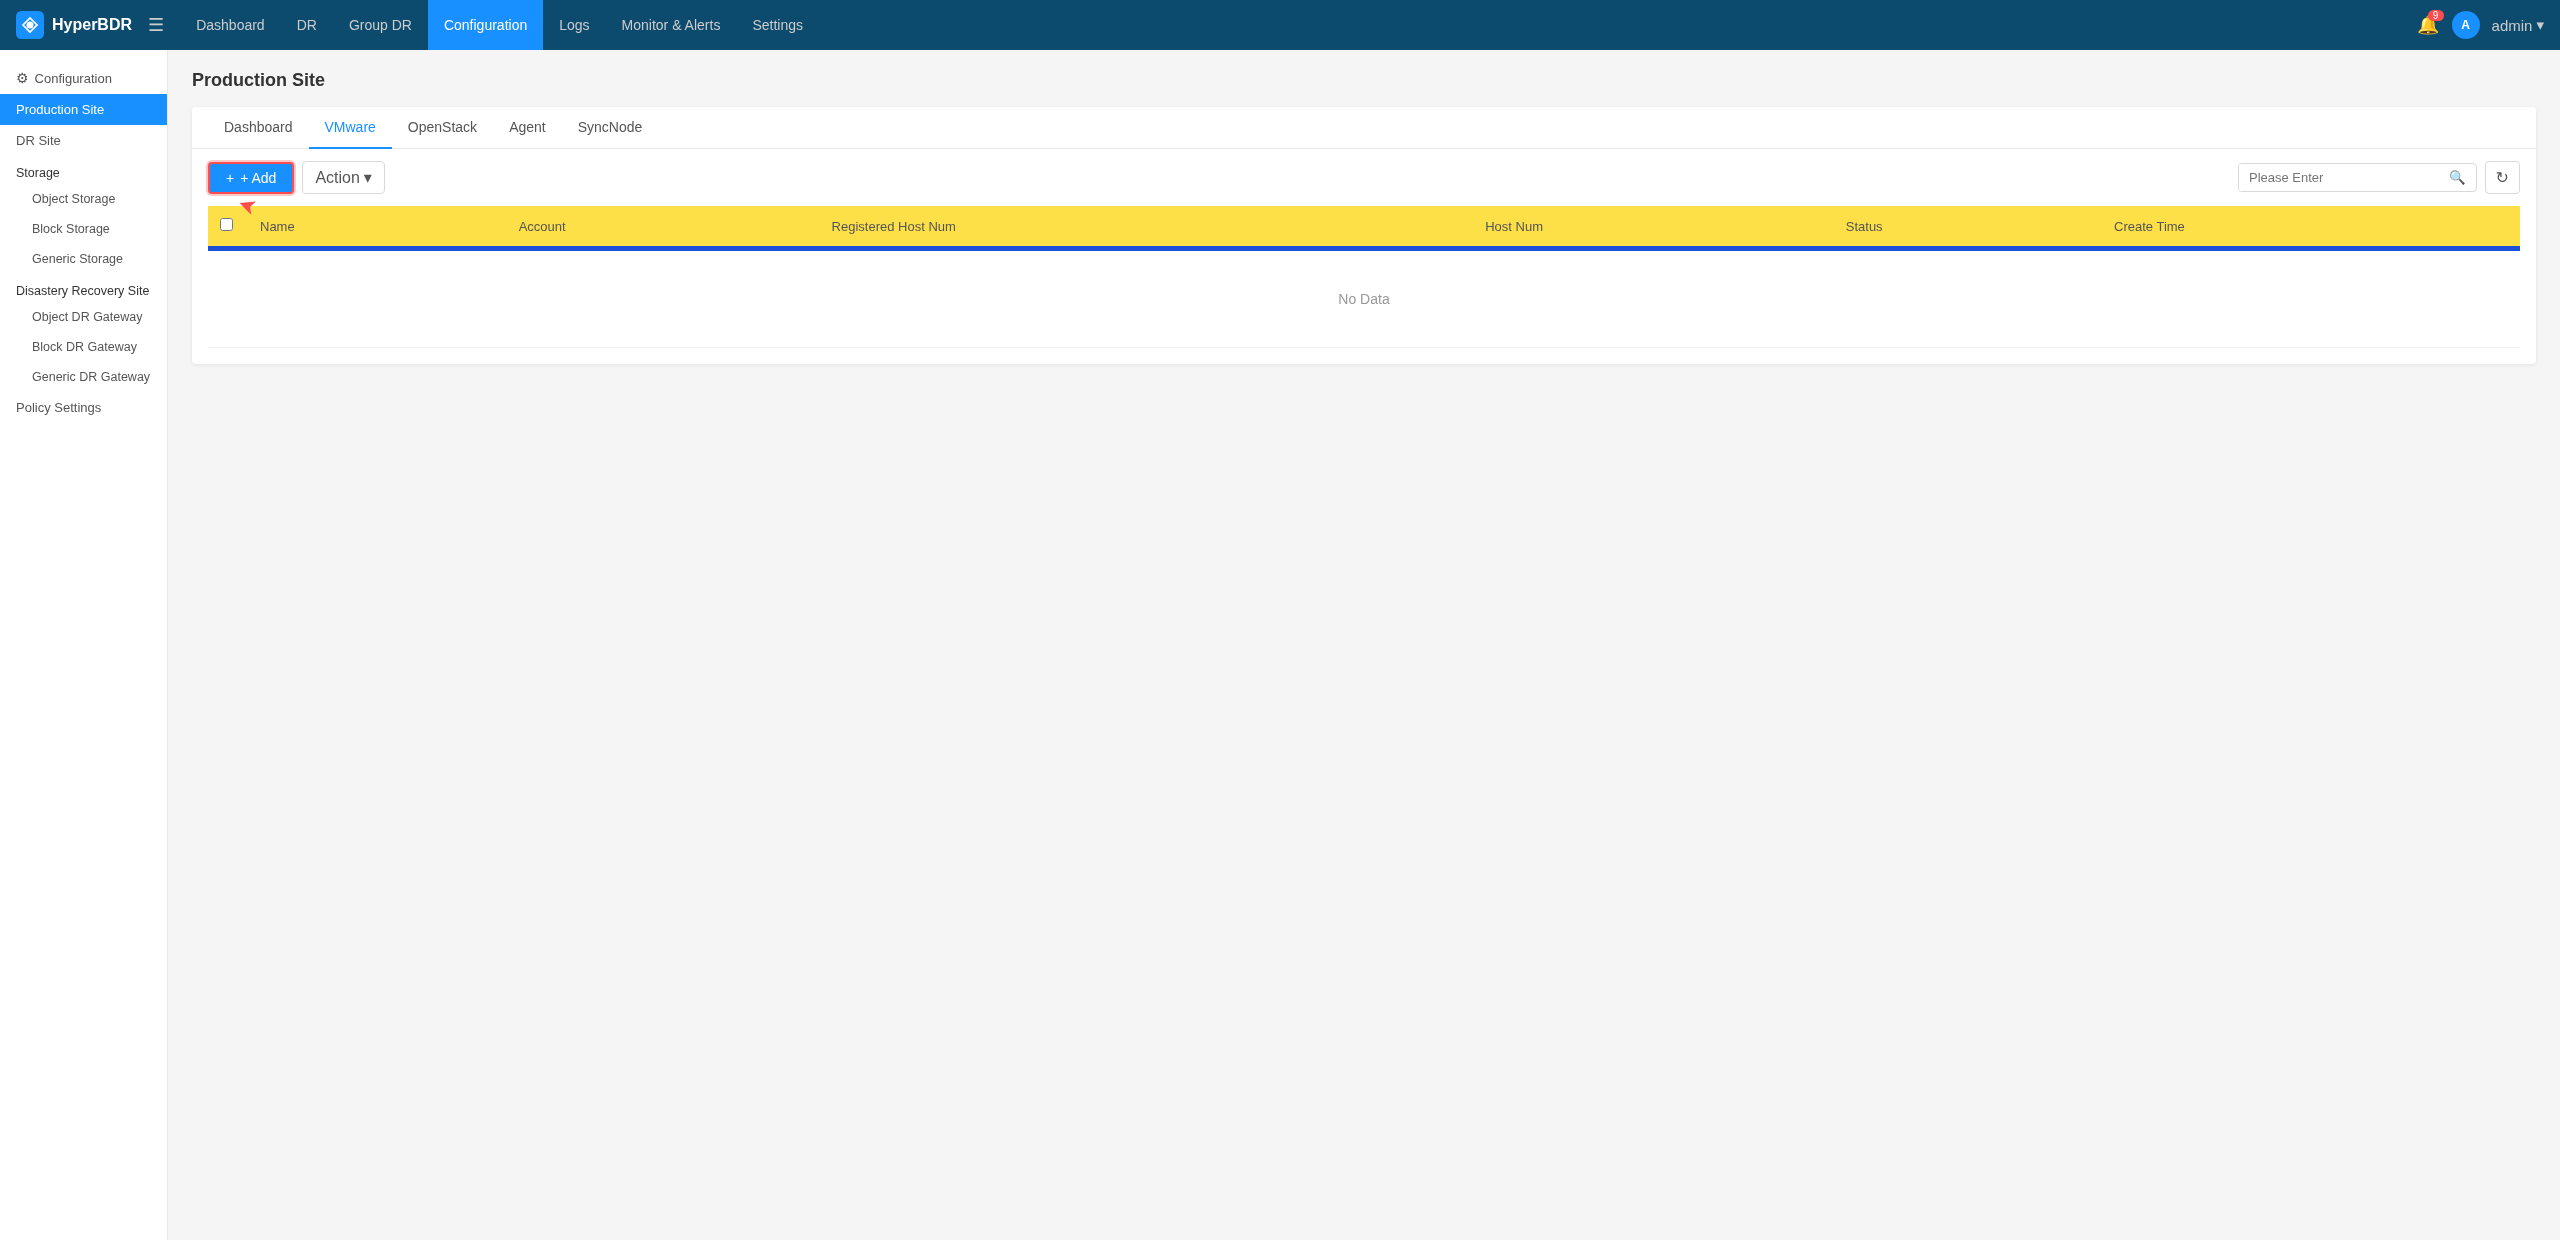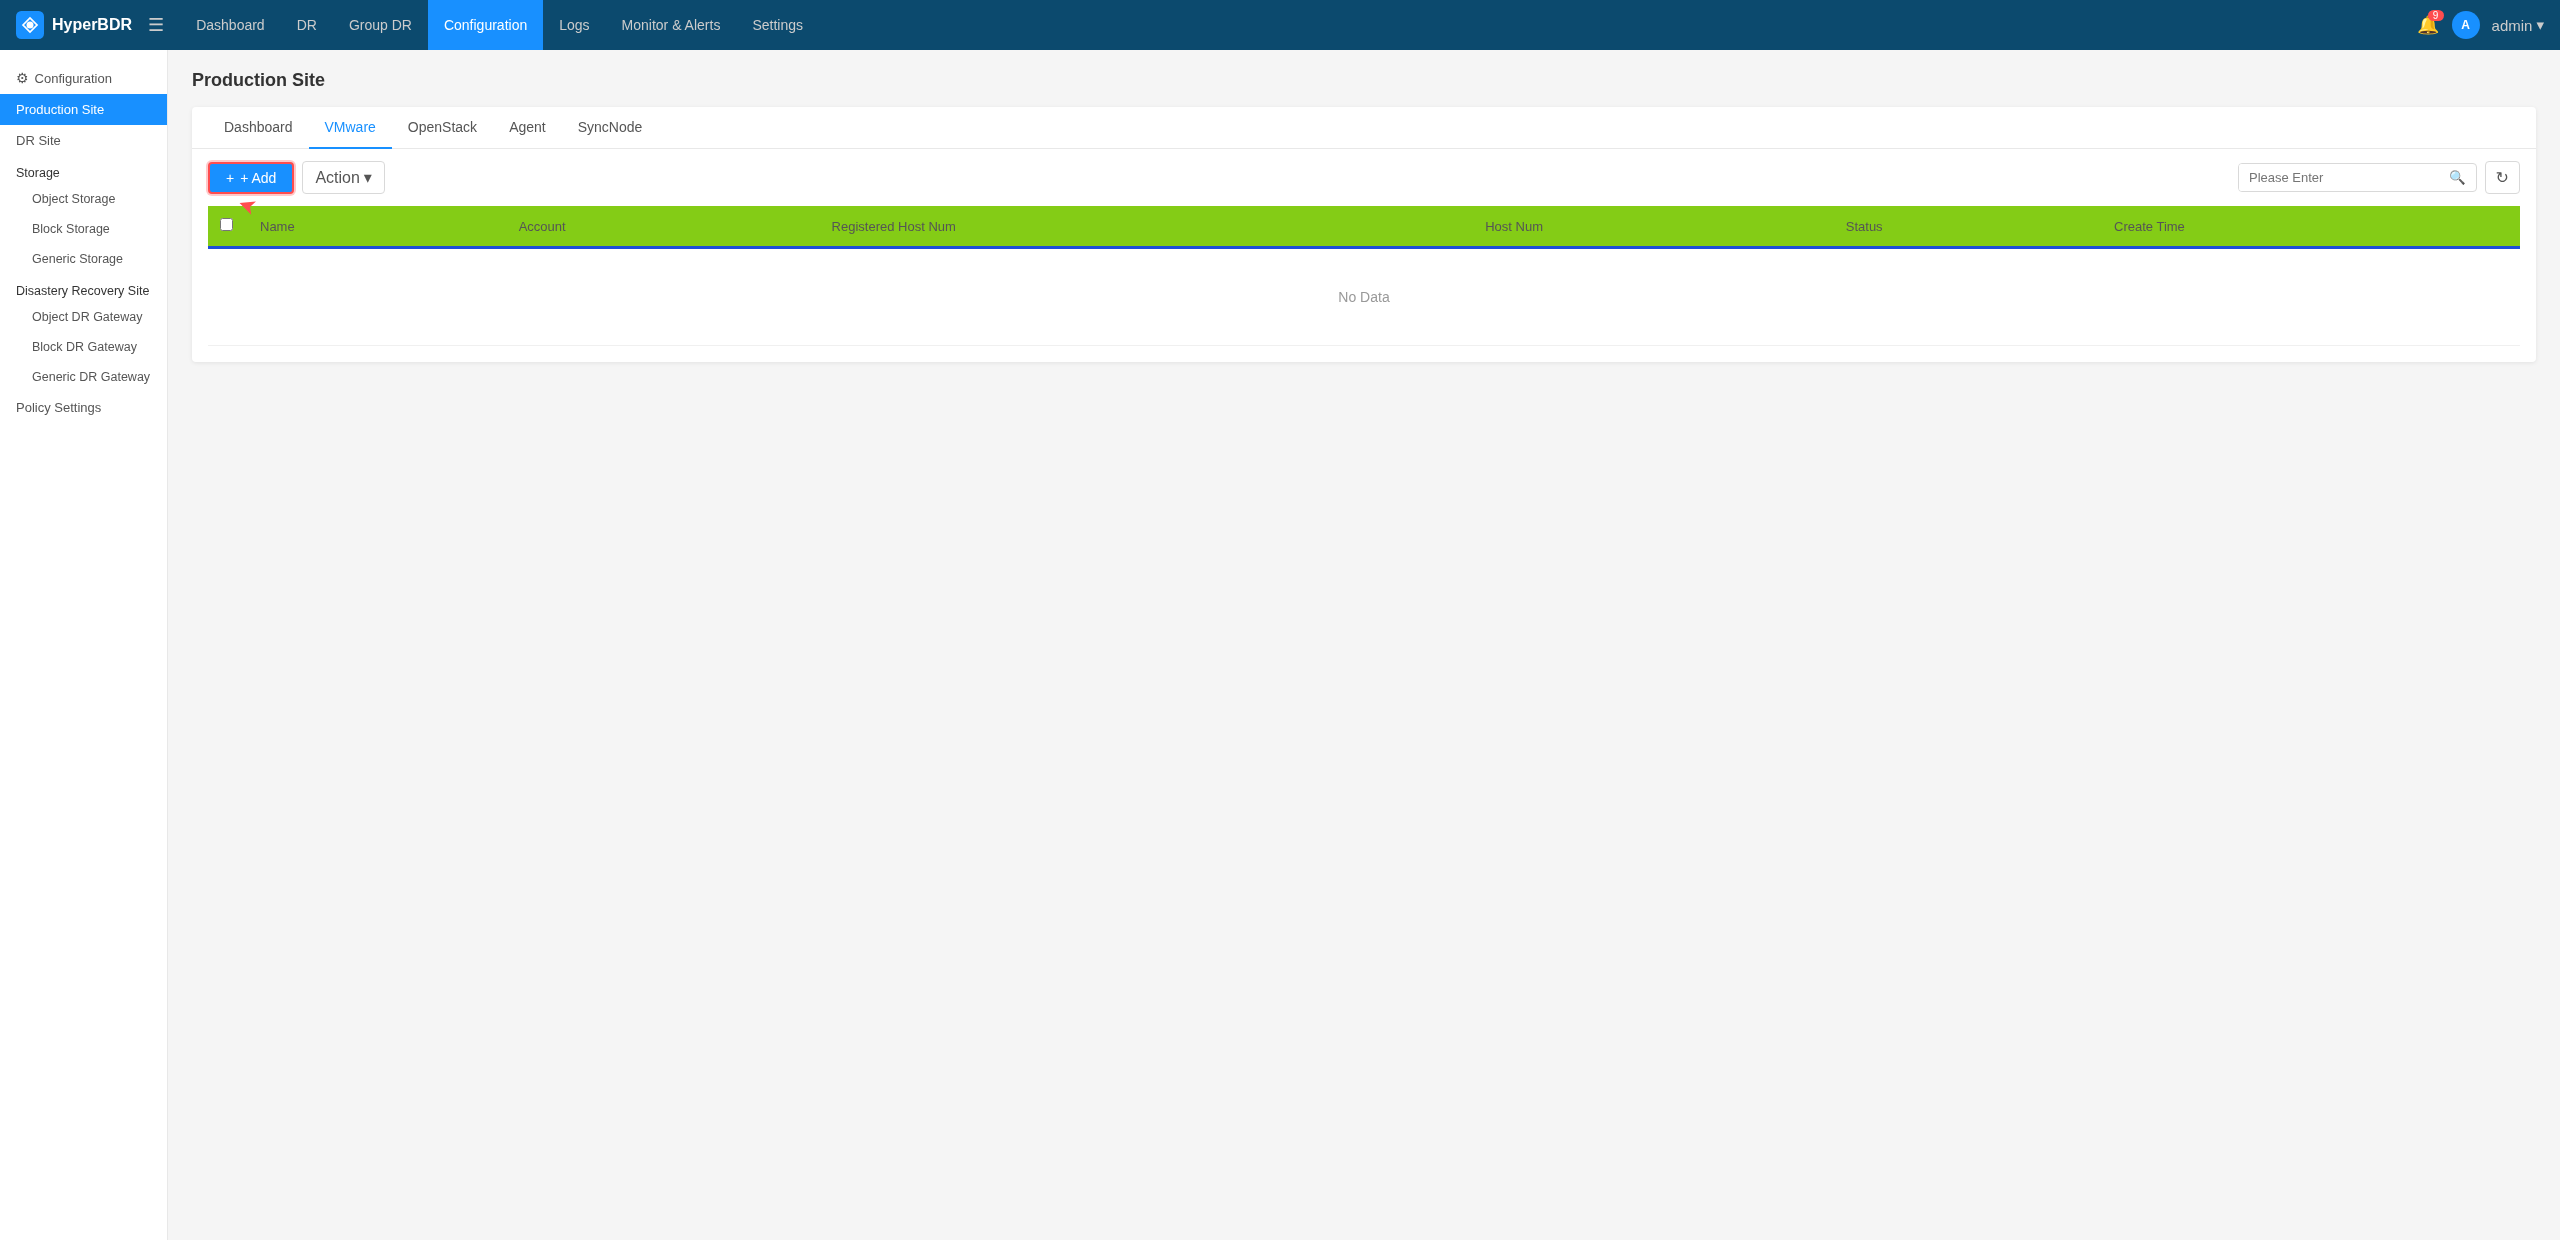--- a/index.html
+++ b/index.html
@@ -82,21 +82,21 @@
     .search-input-wrap { display: flex; align-items: center; border: 1px solid #d9d9d9; border-radius: 4px; background: #fff; overflow: hidden; }
     .search-input {
       border: none; outline: none; padding: 6px 10px; font-size: 13px; width: 200px; color: #999;
     }
     .search-icon-btn { padding: 6px 10px; cursor: pointer; color: #999; border: none; background: none; }
     .refresh-btn { padding: 6px 10px; cursor: pointer; color: #555; border: 1px solid #d9d9d9; border-radius: 4px; background: #fff; font-size: 16px; }
 
     
     .table-wrap { padding: 0 16px 16px; }
     table { width: 100%; border-collapse: collapse; }
-    thead tr { border-bottom: 3px solid #1d4ed8; background: #84cc16; }
+    thead tr { border-bottom: 5px solid #1d4ed8; background: #fde047; }
     thead th { padding: 12px 12px; text-align: left; font-weight: 500; color: #555; font-size: 13px; }
     tbody tr { border-bottom: 1px solid #f0f0f0; }
     tbody td { padding: 12px 12px; font-size: 13px; color: #555; }
     .no-data { text-align: center; color: #999; padding: 40px; font-size: 14px; }
     .checkbox-col { width: 40px; }
 
     
     .config-section { display: flex; align-items: center; gap: 6px; padding: 8px 16px; color: #555; font-size: 13px; font-weight: 500; }
     .gear-icon { font-size: 14px; }
   </style>

